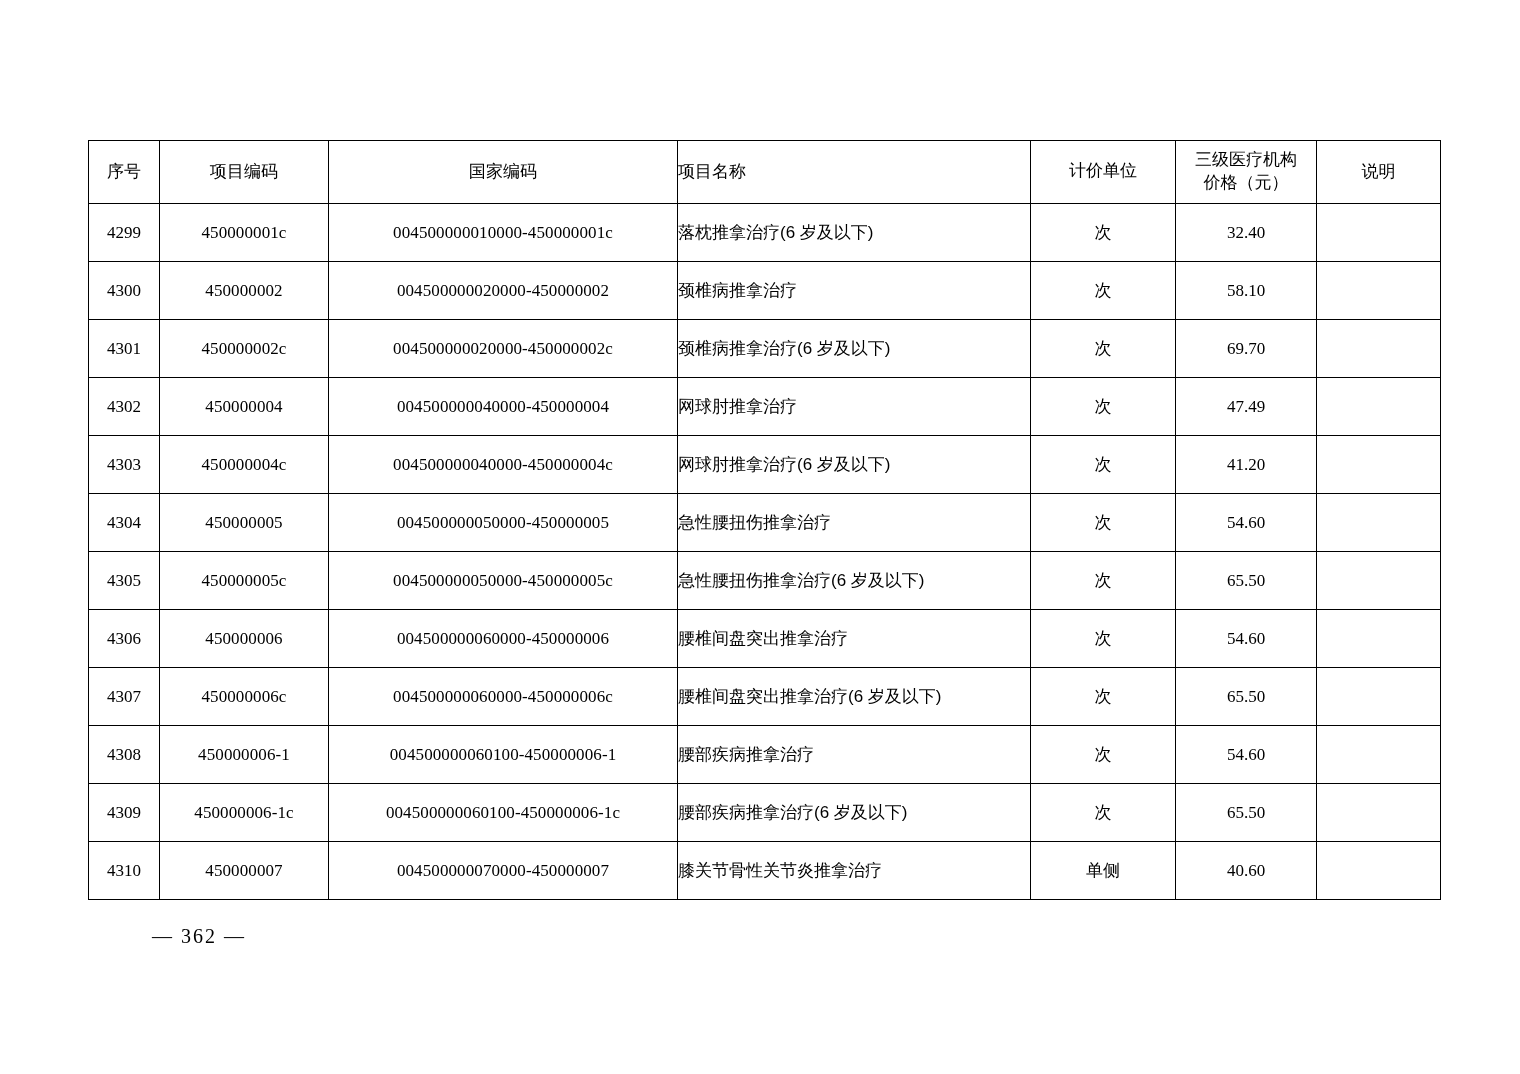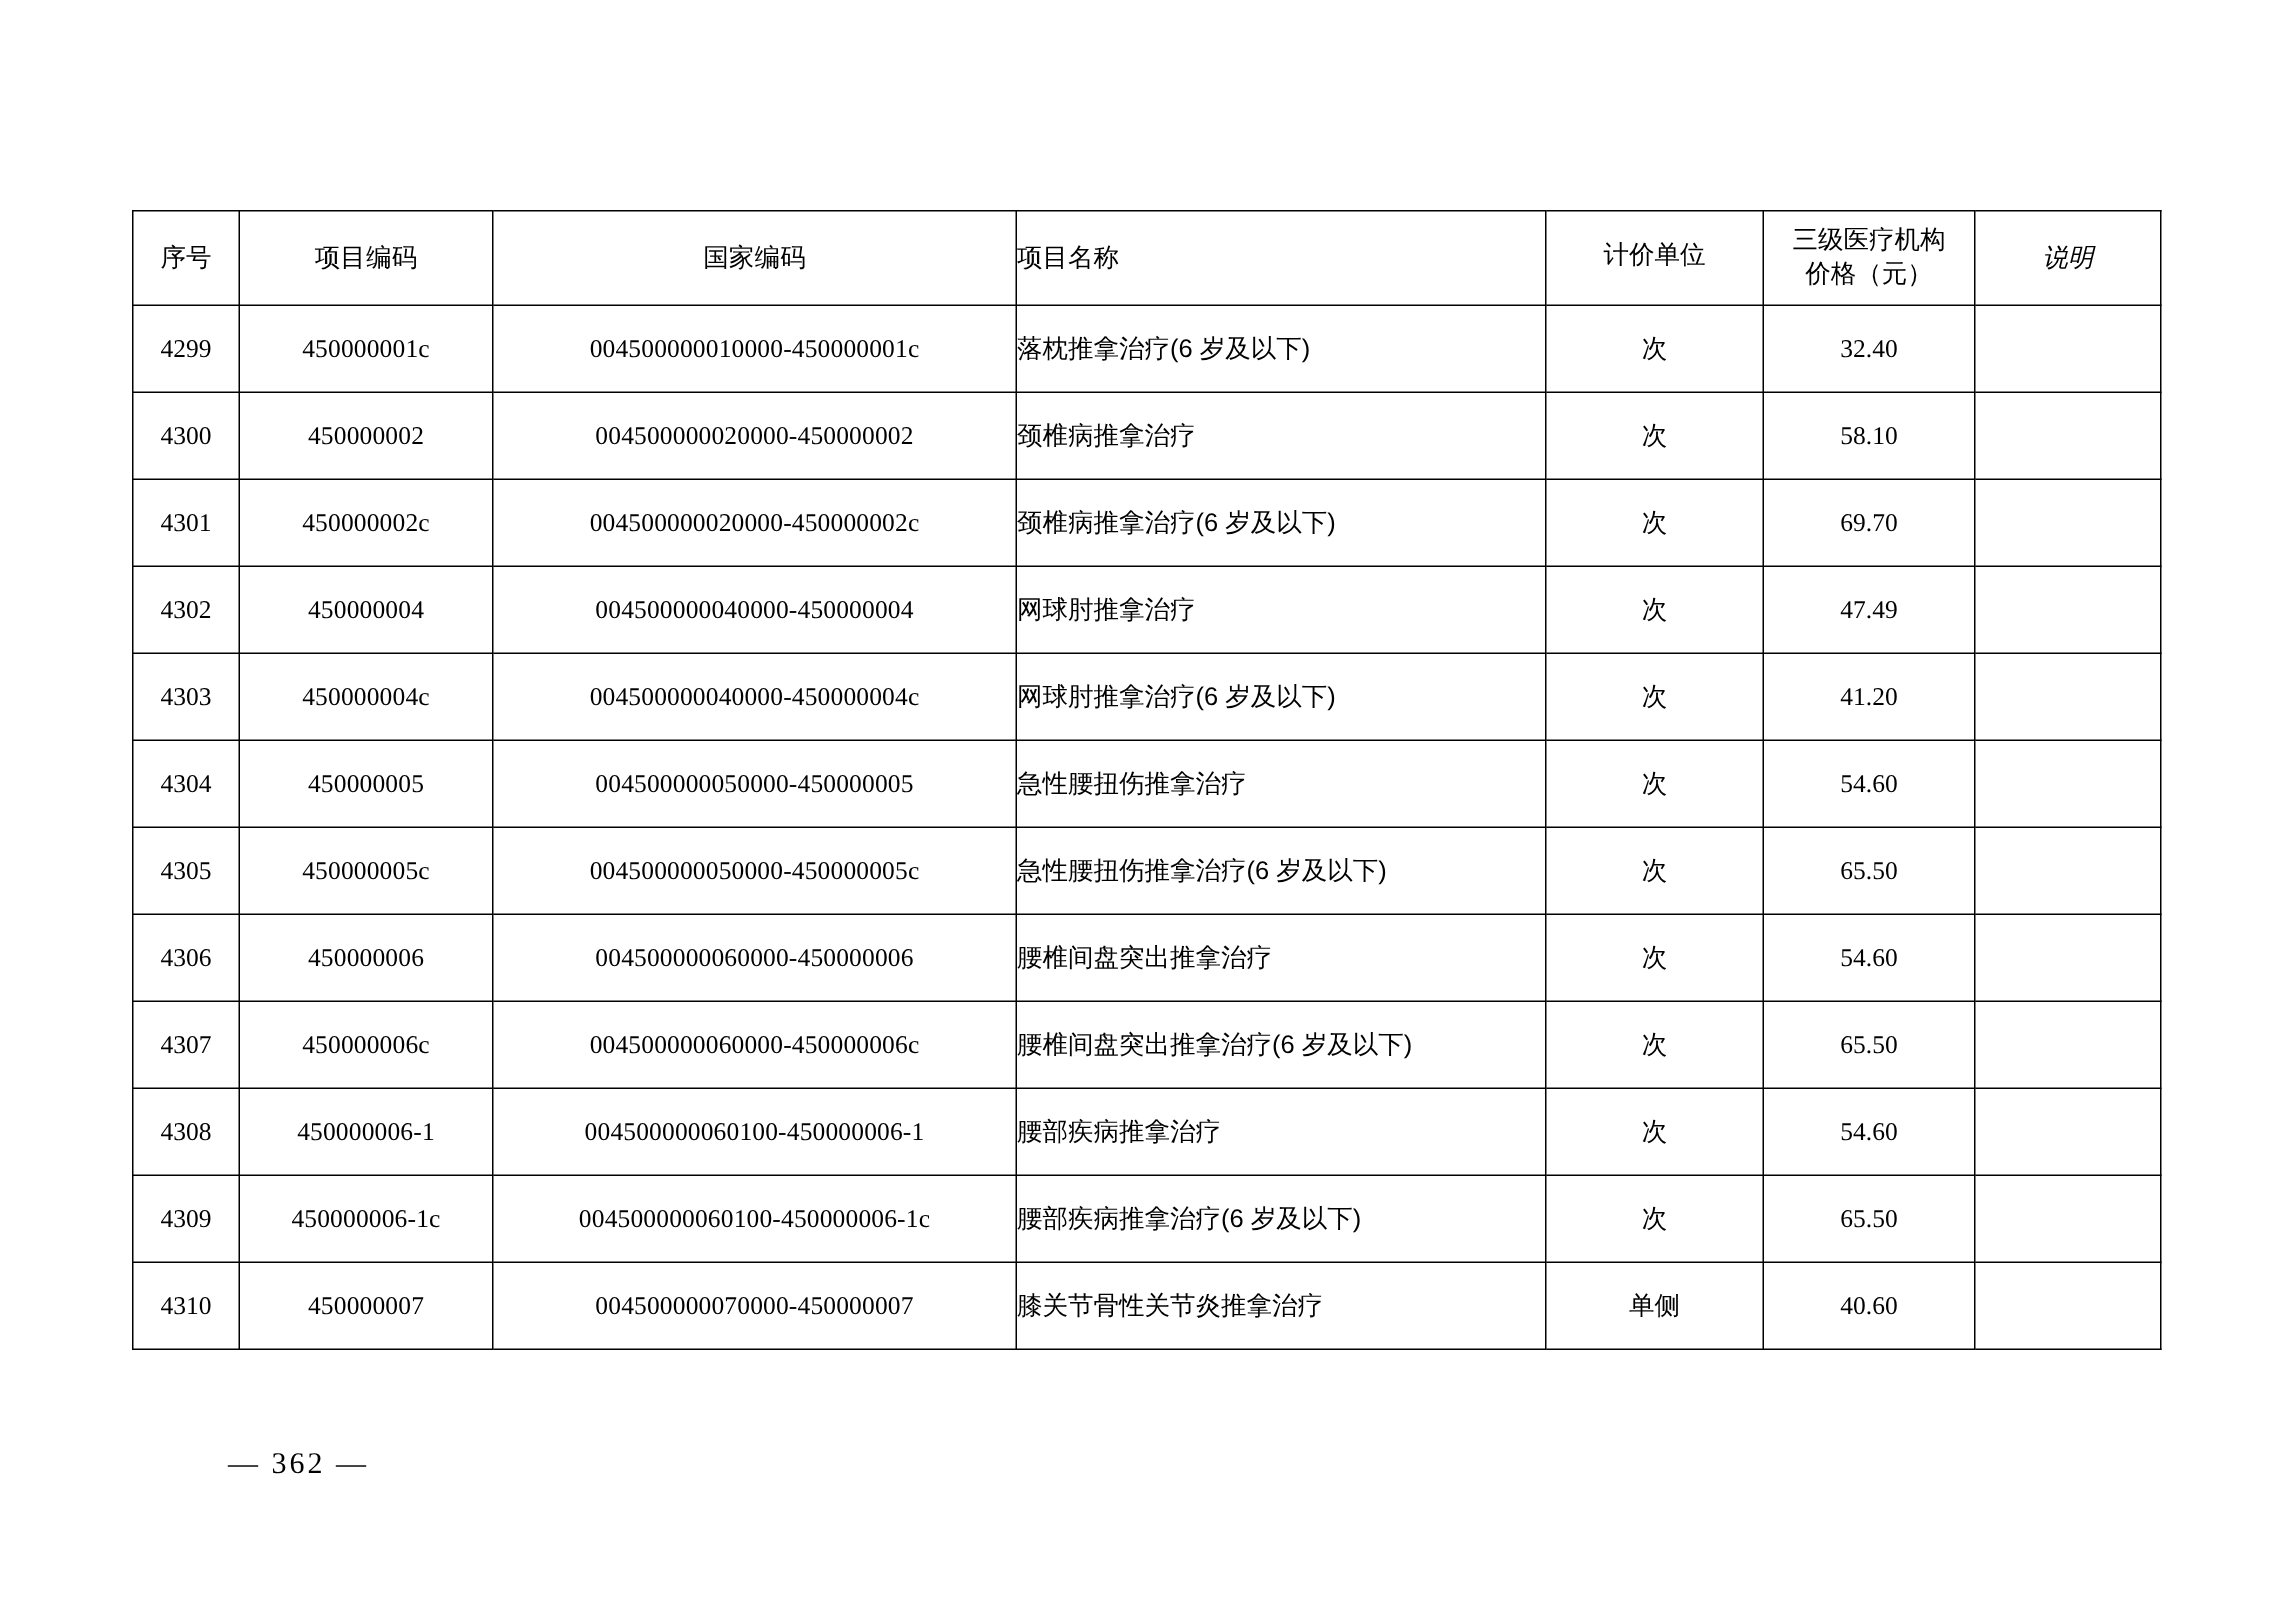--- a/index.html
+++ b/index.html
@@ -52,29 +52,28 @@
     height: 57px;
   }
   .c-seq   { width: 70px;  text-align: center; font-family: "Liberation Serif", serif; font-size: 18px; margin-left: 23px; }
   .c-code  { width: 168px; text-align: center; padding-left: 5px; font-size: 17.5px; letter-spacing: 0.1px; }
   .c-ncode { width: 348px; text-align: center; padding-left: 8px; font-size: 17.5px; letter-spacing: 0.1px; }
   .c-name  { width: 352px; text-align: left; padding-left: 8px; font-size: 17.5px;
              font-family: "Liberation Sans", "DejaVu Sans", sans-serif; }
   .c-unit  { width: 144px; text-align: center; font-size: 17.5px;
              font-family: Liberation Mono, monospace; }
   .c-price { width: 140px; text-align: center; font-size: 18px; }
-  .c-note  { width: 123px; font-style: italic; }
+  .c-note  { width: 123px; }
   .page-number {
     position: absolute;
     left: 152px;
     top: 925px;
     font-size: 20px;
     letter-spacing: 2px;
     font-family: "Liberation Serif", "DejaVu Serif", serif;
-    margin-top: 40px;
   }
 </style>
 </head>
 <body>
 
 <div class="page">
 
   <table class="price-table">
     <thead>
       <tr>

